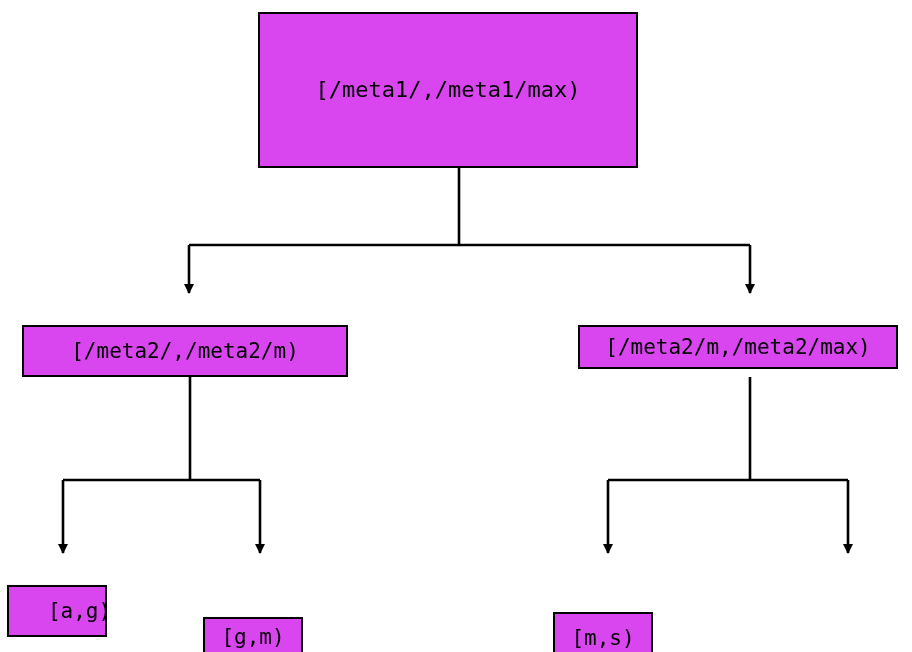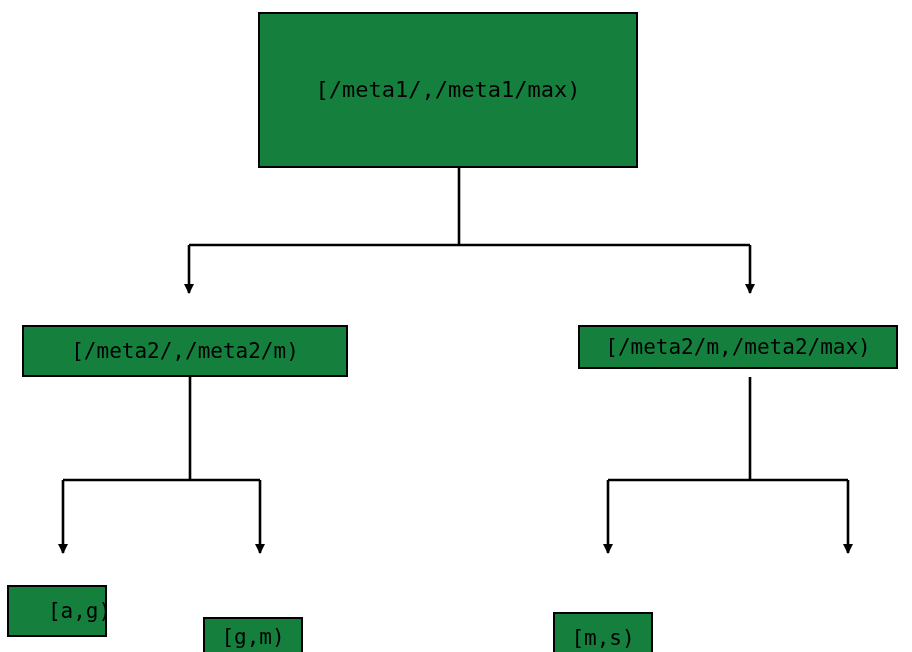--- a/index.html
+++ b/index.html
@@ -19,21 +19,21 @@
     position: absolute;
     top: 0;
     left: 0;
     width: 912px;
     height: 652px;
   }
   .node-box {
     position: absolute;
     box-sizing: border-box;
     border: 2px solid #000000;
-    background: #15803d;
+    background: #d946ef;
     display: flex;
     align-items: center;
     justify-content: center;
     color: #000000;
     font-family: "DejaVu Sans Mono", "Liberation Mono", monospace;
     white-space: pre;
     letter-spacing: 0px;
   }
   .node-label {
     display: block;

